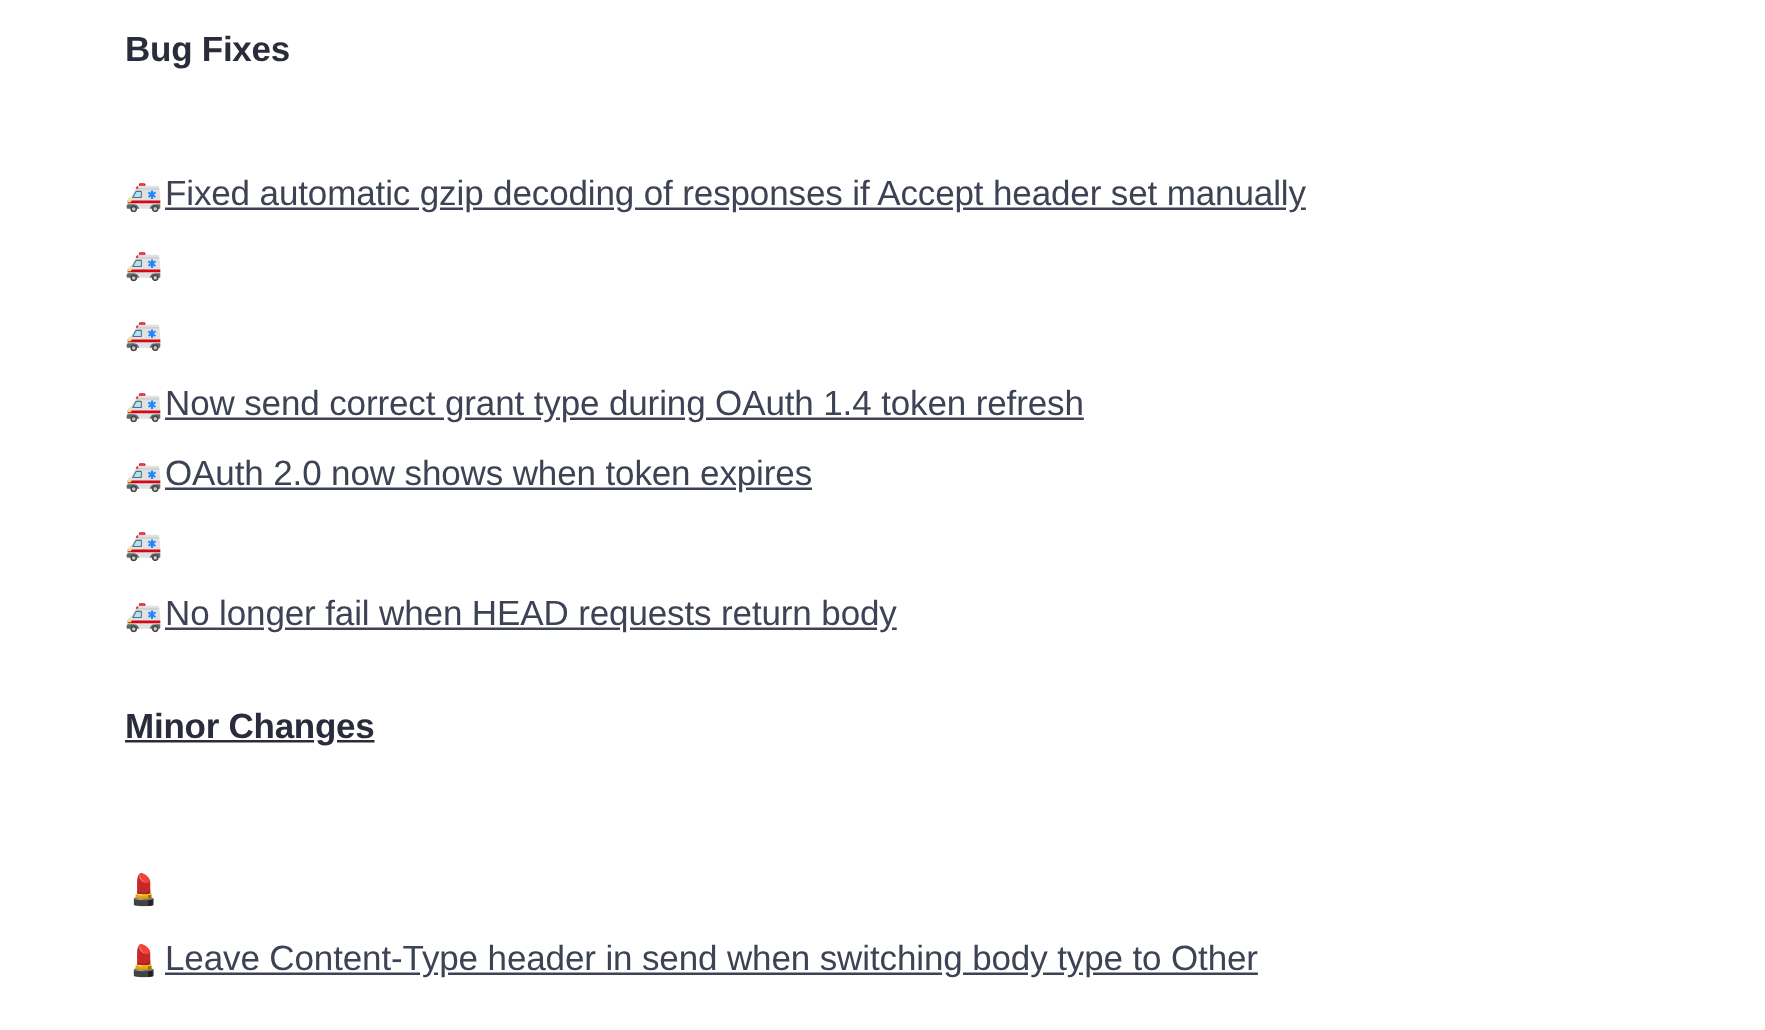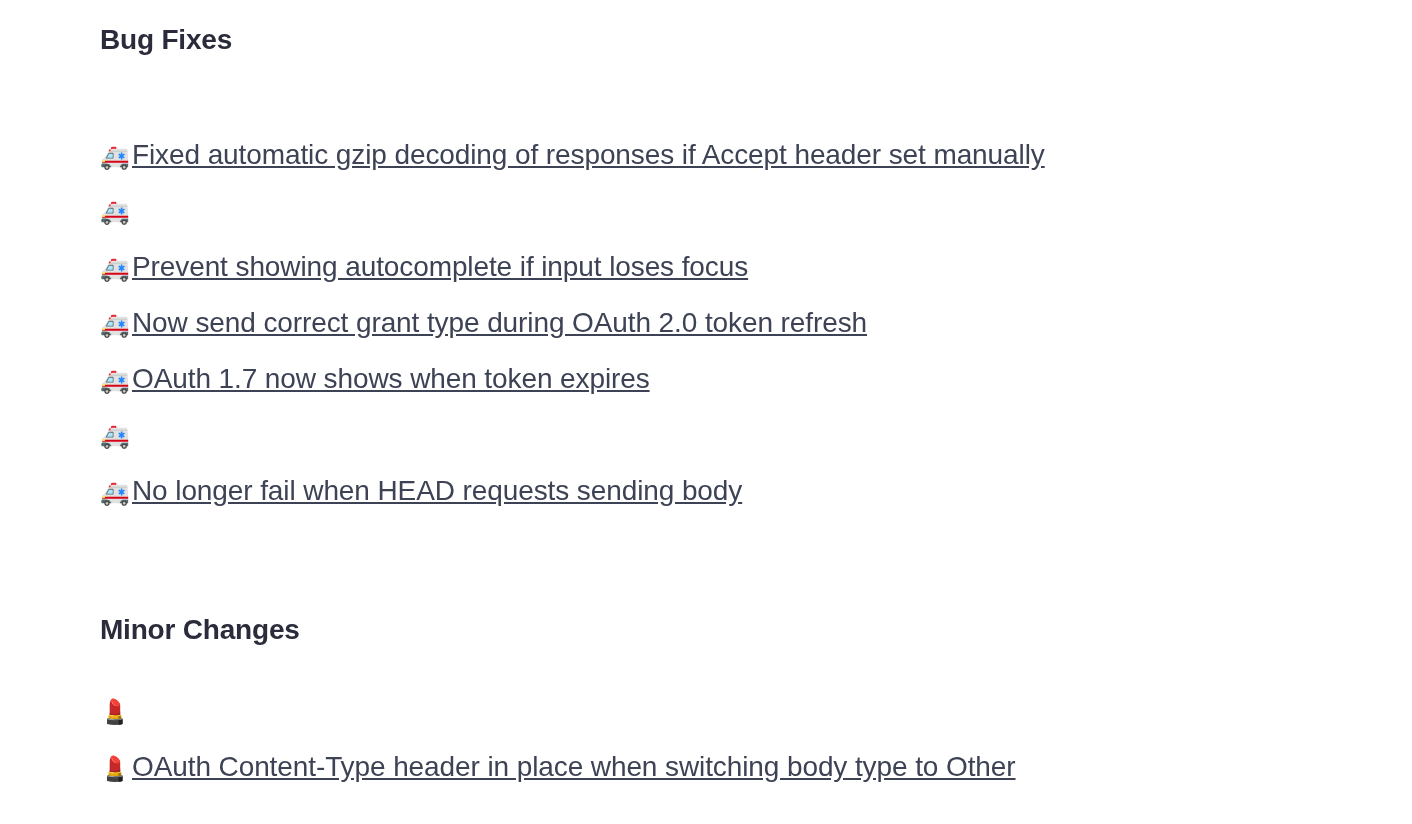--- a/index.html
+++ b/index.html
@@ -80,21 +80,22 @@
   #section-bug-fixes .item-list {
     position: absolute;
     left: 100px;
     top: 127px;
   }
 
   
   #section-minor-changes .section-heading {
     position: absolute;
     left: 100px;
-    top: 615px;
+    top: 566px;
+    text-decoration: underline;
   }
   #section-minor-changes .item-list {
     position: absolute;
     left: 100px;
     top: 683px;
   }
 </style>
 </head>
 <body>
 
@@ -105,46 +106,45 @@
     <ul class="item-list">
       <li class="item">
         <span class="item-emoji">🚑</span>
         <span class="item-text">Fixed automatic gzip decoding of responses if Accept header set manually</span>
       </li>
       <li class="item">
         <span class="item-emoji">🚑</span>
       </li>
       <li class="item">
         <span class="item-emoji">🚑</span>
-        <span class="item-text">Prevent showing autocomplete if input loses focus</span>
       </li>
       <li class="item">
         <span class="item-emoji">🚑</span>
-        <span class="item-text">Now send correct grant type during OAuth 2.0 token refresh</span>
+        <span class="item-text">Now send correct grant type during OAuth 1.4 token refresh</span>
       </li>
       <li class="item">
         <span class="item-emoji">🚑</span>
-        <span class="item-text">OAuth 1.7 now shows when token expires</span>
+        <span class="item-text">OAuth 2.0 now shows when token expires</span>
       </li>
       <li class="item">
         <span class="item-emoji">🚑</span>
       </li>
       <li class="item">
         <span class="item-emoji">🚑</span>
-        <span class="item-text">No longer fail when HEAD requests sending body</span>
+        <span class="item-text">No longer fail when HEAD requests return body</span>
       </li>
     </ul>
   </div>
 
   <div class="section" id="section-minor-changes">
     <h2 class="section-heading">Minor Changes</h2>
     <ul class="item-list">
       <li class="item">
         <span class="item-emoji">💄</span>
       </li>
       <li class="item">
         <span class="item-emoji">💄</span>
-        <span class="item-text">OAuth Content-Type header in place when switching body type to Other</span>
+        <span class="item-text">Leave Content-Type header in send when switching body type to Other</span>
       </li>
     </ul>
   </div>
 
 </div>
 
 </body></html>

